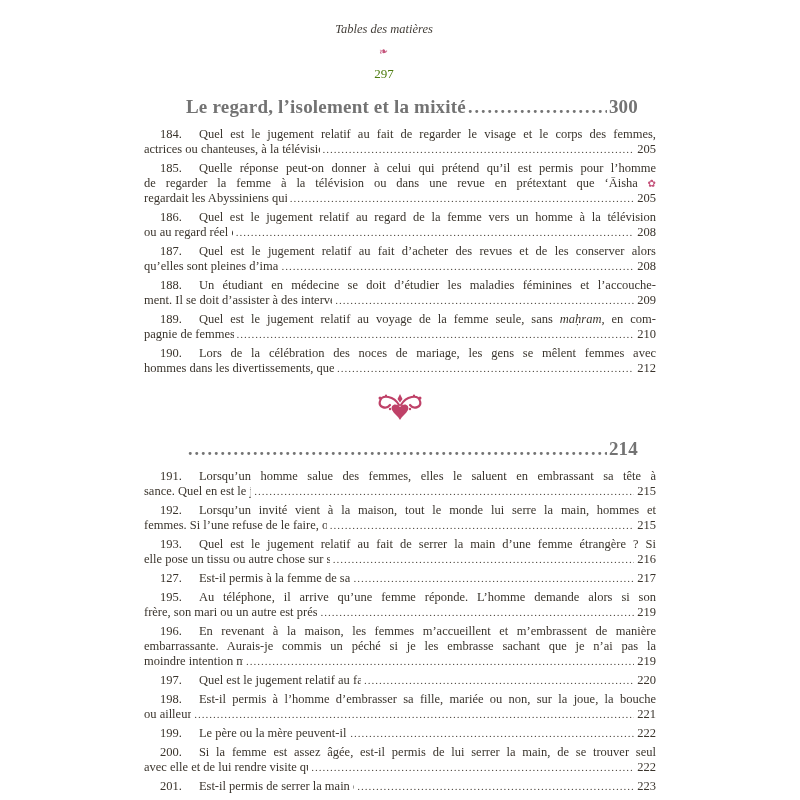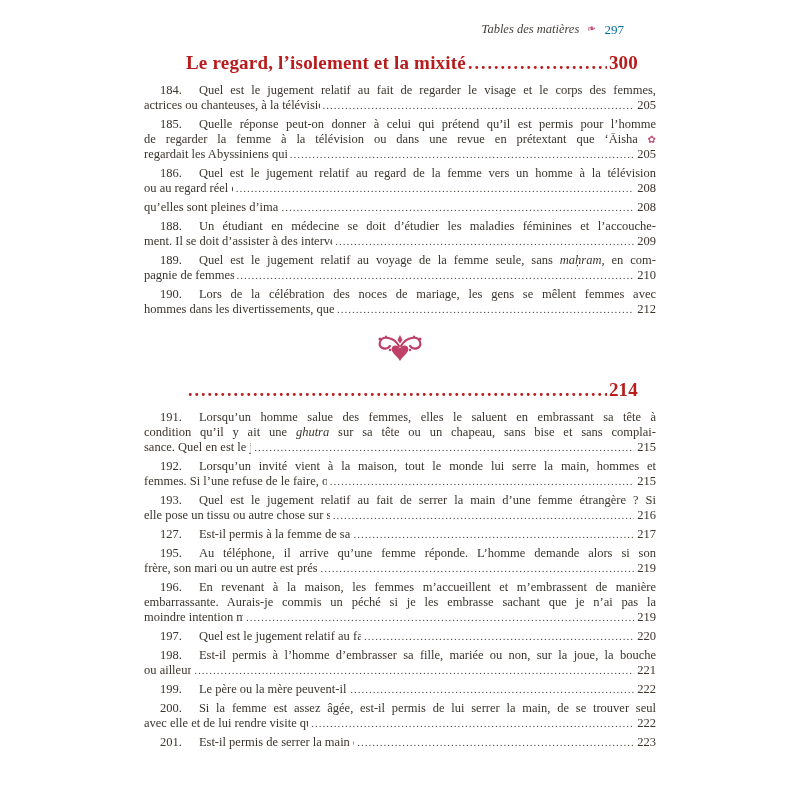--- a/index.html
+++ b/index.html
@@ -5,32 +5,32 @@
   html,body{margin:0;padding:0;background:#ffffff;}
   body{
     width:800px;height:800px;overflow:hidden;
     font-family:"Liberation Serif","DejaVu Serif",serif;
     color:#3a342c;
   }
   .page{width:512px;margin:0 auto;padding-top:22px;}
 
   
   .running-header{
-    display:flex;justify-content:flex-end;align-items:flex-start;
-    gap:8px;margin:0 32px 14px 0;font-size:12.5px;
+    display:flex;justify-content:flex-end;align-items:center;
+    gap:8px;margin:0 32px 14px 0;font-size:12.5px;flex-direction:column;
   }
   .running-title{font-style:italic;color:#45403a;}
   .header-orn{font-family:"DejaVu Sans",sans-serif;font-size:11px;color:#c4527a;transform:rotate(-12deg);display:inline-block;}
-  .folio{font-size:13px;color:#0369a1;}
+  .folio{font-size:13px;color:#4d7c0f;}
 
   
   .heading{
     display:flex;align-items:baseline;
     margin:8px 0 9px;padding:0 18px 0 42px;
-    color:#b91c1c;font-size:19px;font-weight:bold;letter-spacing:.2px;
+    color:#737373;font-size:19px;font-weight:bold;letter-spacing:.2px;
   }
   .h-title{white-space:nowrap;}
   .heading .leader{flex:1 1 auto;overflow:hidden;white-space:nowrap;min-width:10px;margin:0 2px;}
   .heading .leader::after{
     content:"..........................................................................";
     letter-spacing:2px;font-size:18px;font-weight:bold;
   }
   .h-page{white-space:nowrap;}
 
   
@@ -91,20 +91,21 @@
           </div>
           <div class="entry">
             <div class="line just first"><span class="num">186.</span>Quel est le jugement relatif au regard de la femme vers un homme à la télévision</div>
             <div class="line last">
               <span class="txt">ou au regard réel en rue ?</span>
               <span class="leader"></span>
               <span class="pg">208</span>
             </div>
           </div>
           <div class="entry">
+            <div class="line just first"><span class="num">187.</span>Quel est le jugement relatif au fait d’acheter des revues et de les conserver alors</div>
             <div class="line last">
               <span class="txt">qu’elles sont pleines d’images de femmes ?</span>
               <span class="leader"></span>
               <span class="pg">208</span>
             </div>
           </div>
           <div class="entry">
             <div class="line just first"><span class="num">188.</span>Un étudiant en médecine se doit d’étudier les maladies féminines et l’accouche-</div>
             <div class="line last">
               <span class="txt">ment. Il se doit d’assister à des interventions médicales. Est-ce permis ?</span>
@@ -151,21 +152,20 @@
   </div>
 
   <section>
     <h2 class="heading">
       <span class="leader"></span>
       <span class="h-page">214</span>
     </h2>
     <div class="entries">
           <div class="entry">
             <div class="line just first"><span class="num">191.</span>Lorsqu’un homme salue des femmes, elles le saluent en embrassant sa tête à</div>
-            <div class="line just">condition qu’il y ait une <em>ghutra</em> sur sa tête ou un chapeau, sans bise et sans complai-</div>
             <div class="line last">
               <span class="txt">sance. Quel en est le jugement ?</span>
               <span class="leader"></span>
               <span class="pg">215</span>
             </div>
           </div>
           <div class="entry">
             <div class="line just first"><span class="num">192.</span>Lorsqu’un invité vient à la maison, tout le monde lui serre la main, hommes et</div>
             <div class="line last">
               <span class="txt">femmes. Si l’une refuse de le faire, on dira qu’elle n’est pas normale</span>

